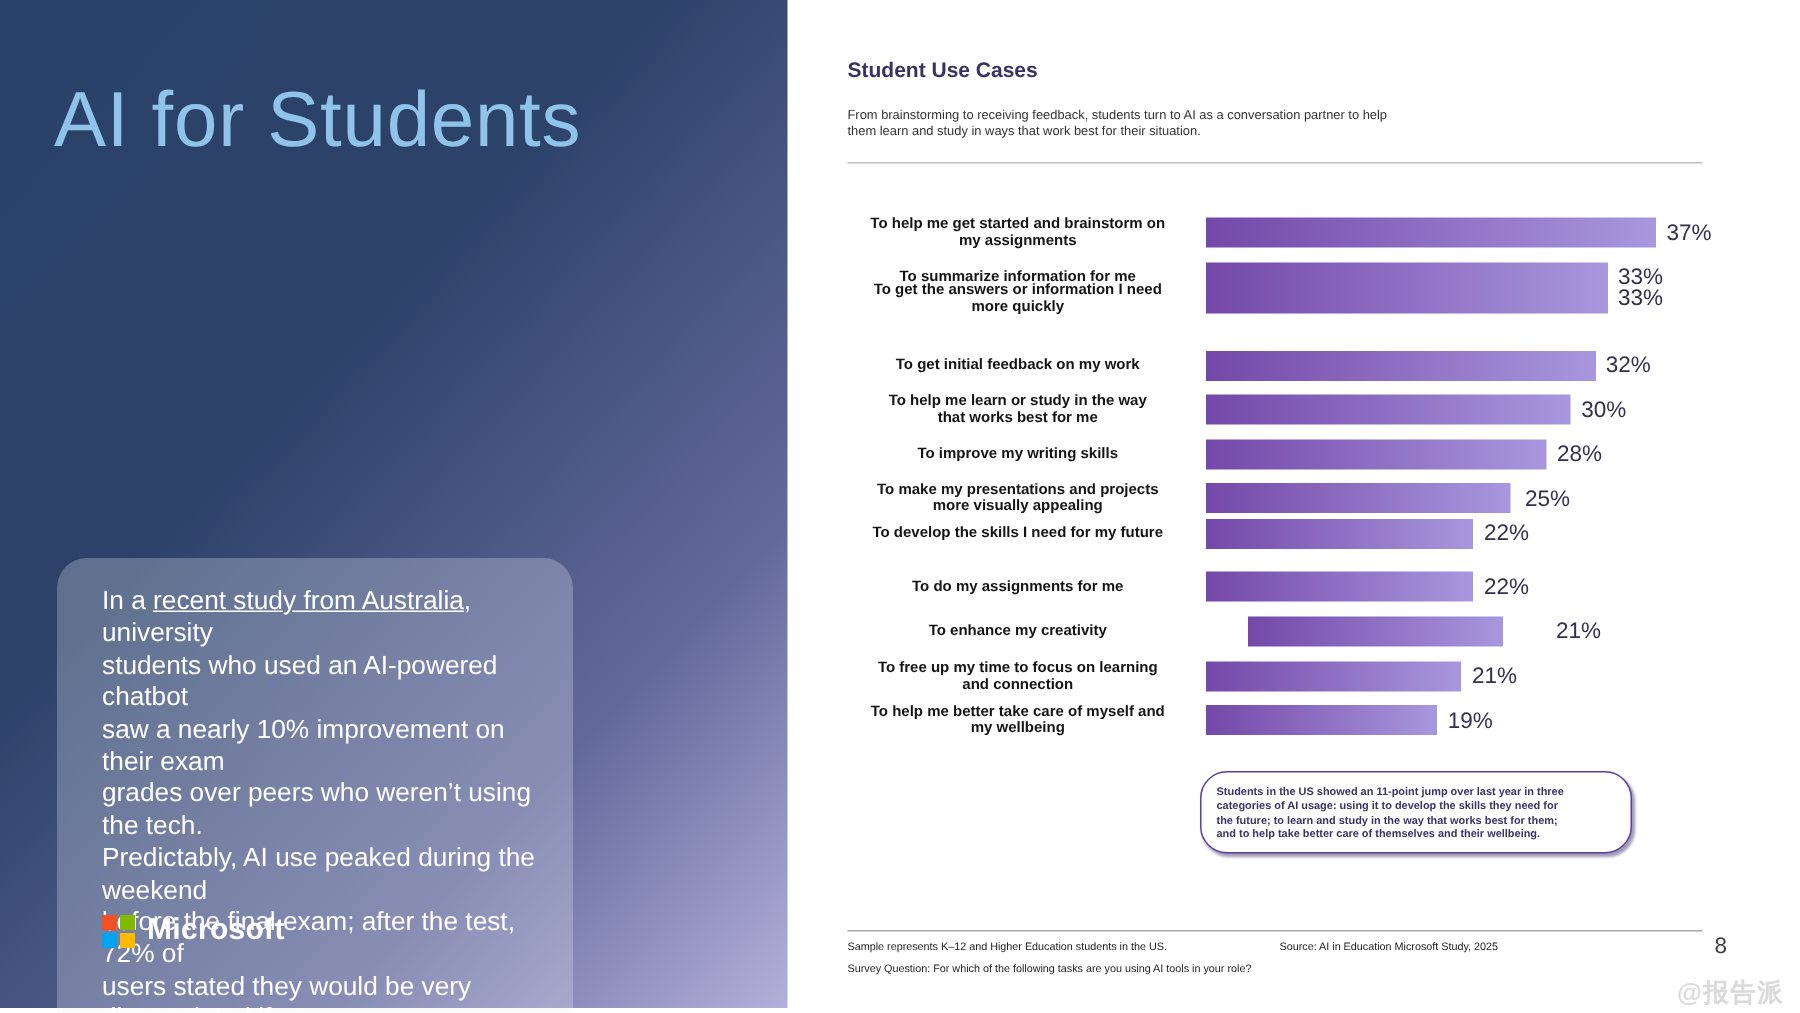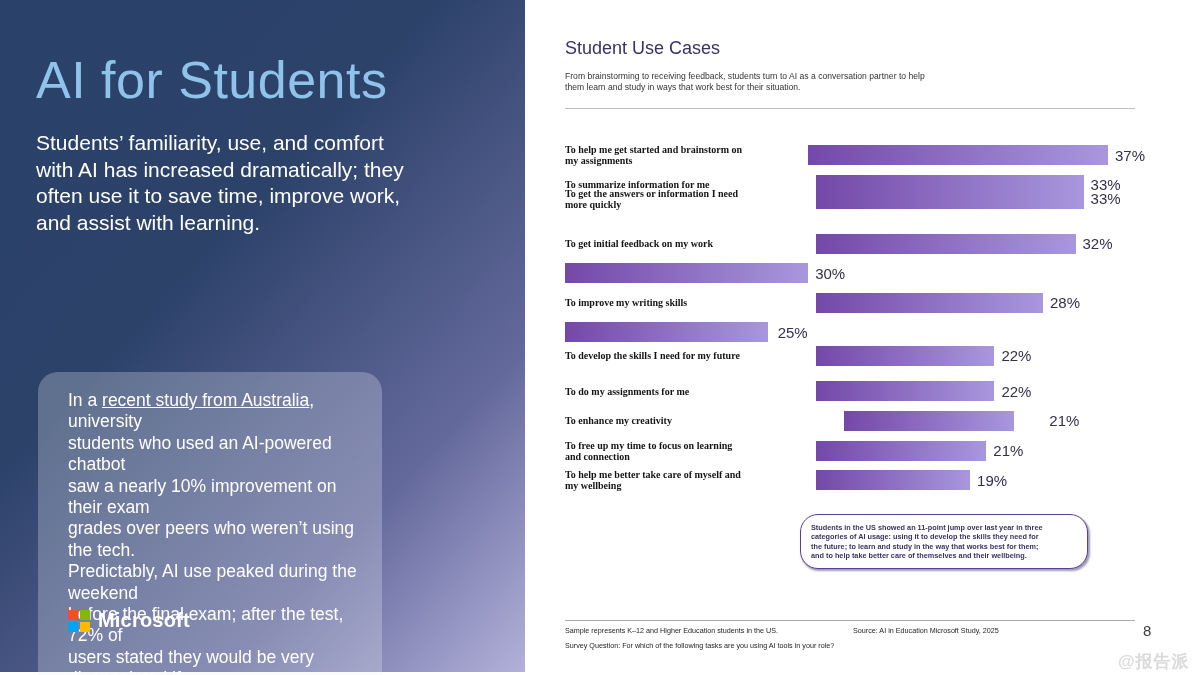--- a/index.html
+++ b/index.html
@@ -19,30 +19,30 @@
     padding:18px 18px 18px 30px; }
   .callout-text { font-size:17.5px; line-height:21.4px; color:#ffffff; white-space:pre-line; }
   .callout-text a { color:#ffffff; text-decoration:underline; cursor:pointer; }
   .ms-logo { position:absolute; left:36px; top:609px; display:flex; align-items:center;margin-left:32px; }
   .ms-grid { display:grid; grid-template-columns:10px 10px; grid-template-rows:10px 10px;
     gap:2px; margin-right:8px; }
   .ms-sq { width:10px; height:10px; }
   .ms-word { font-size:20px; font-weight:600; color:#ffffff; letter-spacing:0.2px; }
 
   
-  .chart-title { position:absolute; left:565px; top:38px; font-size:18px;
-    font-weight:400; color:#3a3165; }
+  .chart-title { position:absolute; left:565px; top:38px; font-size:14px;
+    font-weight:700; color:#3a3165; }
   .chart-sub { position:absolute; left:565px; top:71px; width:440px;
     font-size:8.6px; line-height:11px; color:#333; white-space:pre-line; }
   .top-divider { position:absolute; left:565px; top:108px; width:570px; height:1px; background:#bfbfbf; }
 
   .bar-row { position:absolute; left:565px; width:580px; height:29px;
     display:flex; align-items:center; }
-  .bar-label { width:227px; margin-right:24px; text-align:left;
-    font-size:10px; font-weight:700; line-height:11px; color:#141414; white-space:pre-line;font-family:Liberation Serif, serif; }
+  .bar-label { width:227px; margin-right:12px; text-align:center;
+    font-size:10px; font-weight:700; line-height:11px; color:#141414; white-space:pre-line; }
   .bar { height:20px; flex:none; }
   .bar-value { margin-left:7px; font-size:15px; color:#33304f; }
 
   .note-box { position:absolute; left:800px; top:514px; width:288px;
     border:1.5px solid #5a3e9e; border-radius:18px; background:#fff;
     box-shadow:1.5px 2px 2px rgba(45,32,90,0.45); padding:8px 10px; }
   .note-text { font-size:7.3px; font-weight:700; line-height:9.3px;
     color:#3a3366; white-space:pre-line; }
 
   .bottom-divider { position:absolute; left:565px; top:620px; width:570px; height:1px; background:#aaaaaa; }
@@ -53,24 +53,20 @@
   .watermark { position:absolute; left:1118px; top:650px; font-size:17px;
     font-weight:600; color:#dadada; letter-spacing:1px; }
 </style>
 </head>
 <body>
 
 <div class="stage">
 
   <div class="left-panel">
     <div class="main-title">AI for Students</div>
-    <div class="main-sub">Students’ familiarity, use, and comfort
-with AI has increased dramatically; they
-often use it to save time, improve work,
-and assist with learning.</div>
 
     <div class="callout">
       <div class="callout-text"><span>In a </span><a>recent study from Australia</a><span>, university
 students who used an AI-powered chatbot
 saw a nearly 10% improvement on their exam
 grades over peers who weren’t using the tech.
 Predictably, AI use peaked during the weekend
 before the final exam; after the test, 72% of
 users stated they would be very disappointed if
 they couldn’t use it again.</span></div>
@@ -109,29 +105,33 @@
 more quickly</div>
         <div class="bar" style="width: 267.6px; background: linear-gradient(90deg, rgb(116, 72, 168), rgb(168, 151, 222));"></div>
         <div class="bar-value" style="color: rgb(51, 48, 79);">33%</div>
       </div>
       <div class="bar-row" style="top: 229.15px;">
         <div class="bar-label">To get initial feedback on my work</div>
         <div class="bar" style="width: 259.5px; background: linear-gradient(90deg, rgb(116, 72, 168), rgb(168, 151, 222));"></div>
         <div class="bar-value" style="color: rgb(51, 48, 79);">32%</div>
       </div>
       <div class="bar-row" style="top: 258.7px;">
+        <div class="bar-label">To help me learn or study in the way
+that works best for me</div>
         <div class="bar" style="width: 243.2px; background: linear-gradient(90deg, rgb(116, 72, 168), rgb(168, 151, 222));"></div>
         <div class="bar-value" style="color: rgb(51, 48, 79);">30%</div>
       </div>
       <div class="bar-row" style="top: 288.25px;">
         <div class="bar-label">To improve my writing skills</div>
         <div class="bar" style="width: 227px; background: linear-gradient(90deg, rgb(116, 72, 168), rgb(168, 151, 222));"></div>
         <div class="bar-value" style="color: rgb(51, 48, 79);">28%</div>
       </div>
       <div class="bar-row" style="top: 317.8px;">
+        <div class="bar-label">To make my presentations and projects
+more visually appealing</div>
         <div class="bar" style="width: 202.7px; background: linear-gradient(90deg, rgb(116, 72, 168), rgb(168, 151, 222));"></div>
         <div class="bar-value" style="color: rgb(51, 48, 79); margin-left: 10px;">25%</div>
       </div>
       <div class="bar-row" style="top: 341px;">
         <div class="bar-label">To develop the skills I need for my future</div>
         <div class="bar" style="width: 178.4px; background: linear-gradient(90deg, rgb(116, 72, 168), rgb(168, 151, 222));"></div>
         <div class="bar-value" style="color: rgb(51, 48, 79);">22%</div>
       </div>
       <div class="bar-row" style="top: 376.9px;">
         <div class="bar-label">To do my assignments for me</div>

